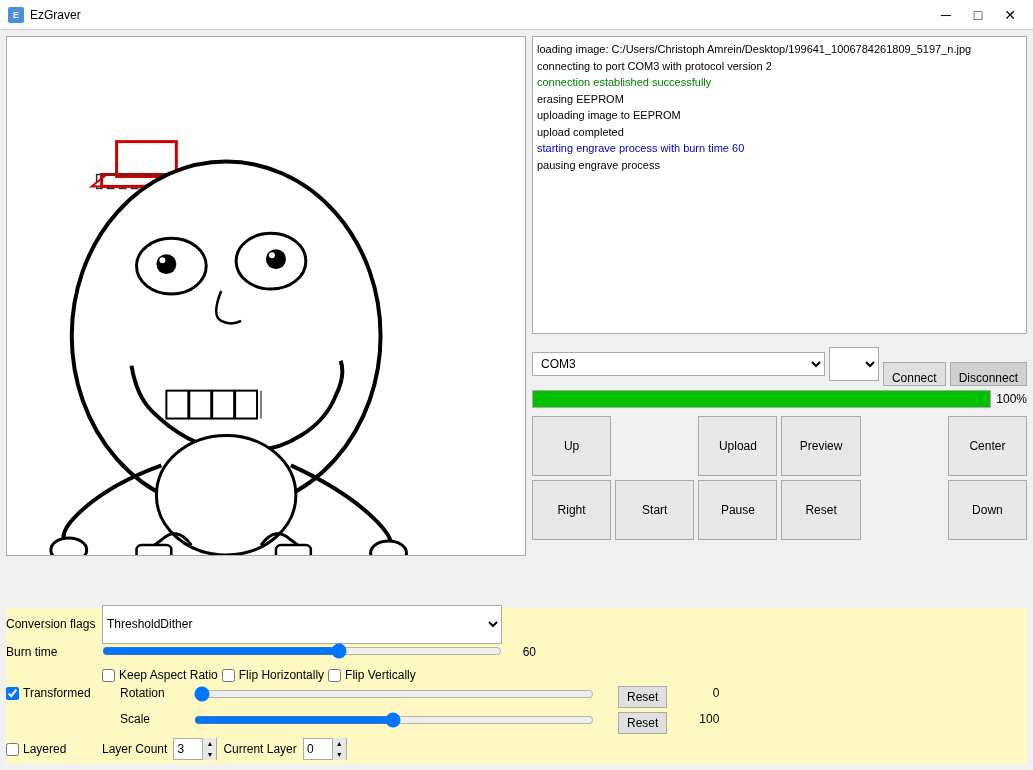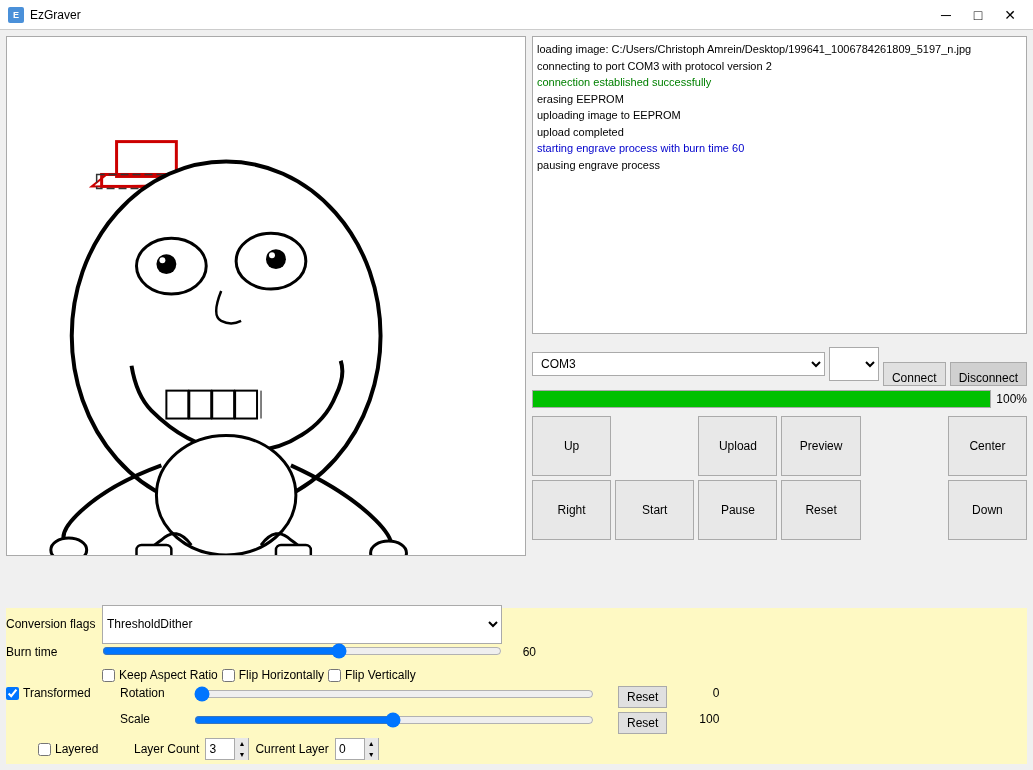--- a/index.html
+++ b/index.html
@@ -226,21 +226,21 @@
       cursor: pointer;
       font-size: 12px;
     }
     .layered-row {
       display: flex;
       align-items: center;
       gap: 6px;
     }
     .layered-check-label {
       display: flex; align-items: center; gap: 4px;
-      min-width: 90px; font-size: 12px; margin-left: 32px;
+      min-width: 90px; font-size: 12px;
     }
     .layer-label { font-size: 12px; }
     .spinner {
       display: flex; align-items: center;
       border: 1px solid #aaa;
       background: white;
       height: 22px;
       width: 44px;
     }
     .spinner input[type=number] {

